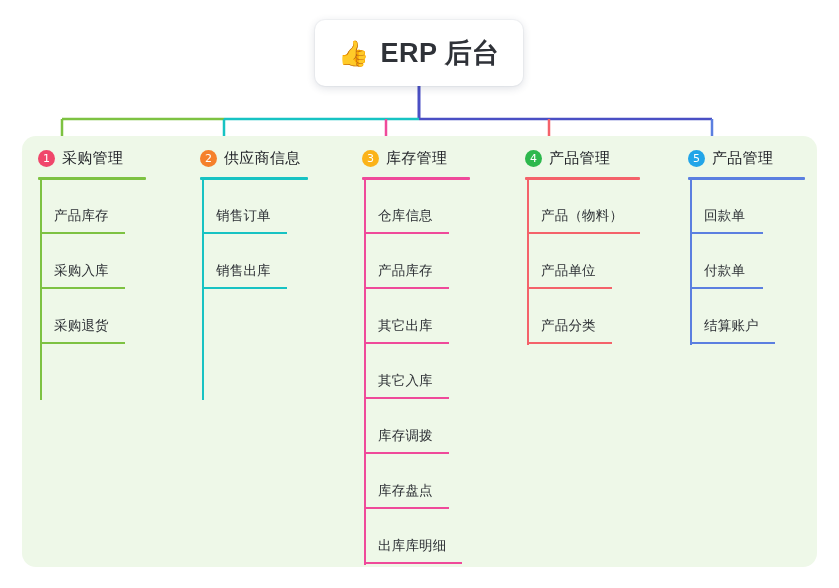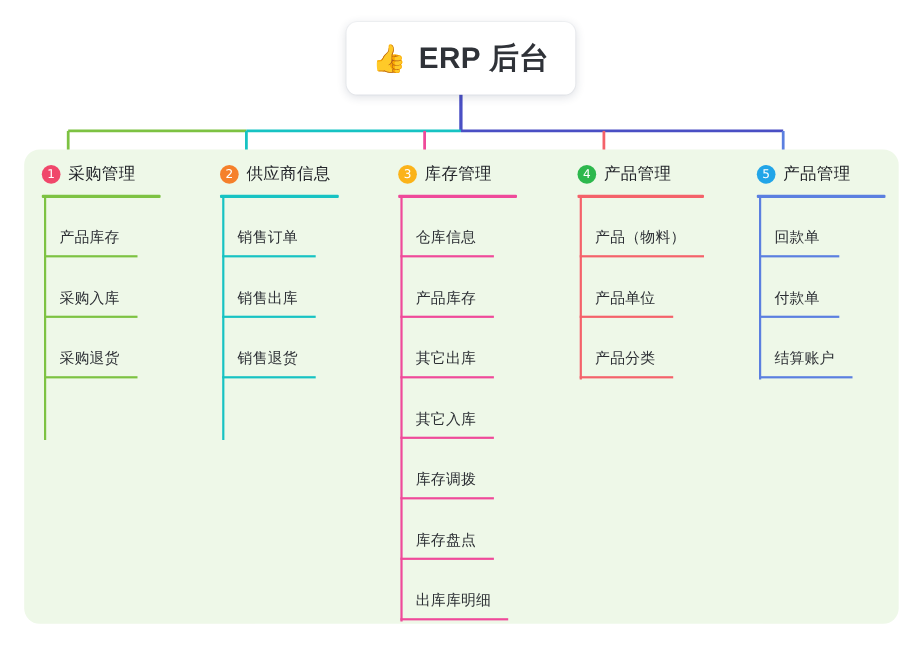--- a/index.html
+++ b/index.html
@@ -200,24 +200,20 @@
         <div class="leaves">
           <div class="spine" style="background: rgb(23, 195, 195); height: 220px;"></div>
           <div class="leaf">
             <span class="leaf-label">销售订单</span>
             <div class="leaf-rule" style="background: rgb(23, 195, 195); width: 85px;"></div>
           </div>
           <div class="leaf">
             <span class="leaf-label">销售出库</span>
             <div class="leaf-rule" style="background: rgb(23, 195, 195); width: 85px;"></div>
           </div>
-          <div class="leaf">
-            <span class="leaf-label">销售退货</span>
-            <div class="leaf-rule" style="background: rgb(23, 195, 195); width: 85px;"></div>
-          </div>
         </div>
       </div>
       <div class="column" style="left: 346px;">
         <div class="col-head">
           <span class="badge" style="background: rgb(251, 179, 25);">3</span>
           <span class="col-title">库存管理</span>
         </div>
         <div class="col-rule" style="background: rgb(239, 74, 154); width: 108px; margin-left: 16px;"></div>
         <div class="leaves">
           <div class="spine" style="background: rgb(239, 74, 154); height: 385px;"></div>

